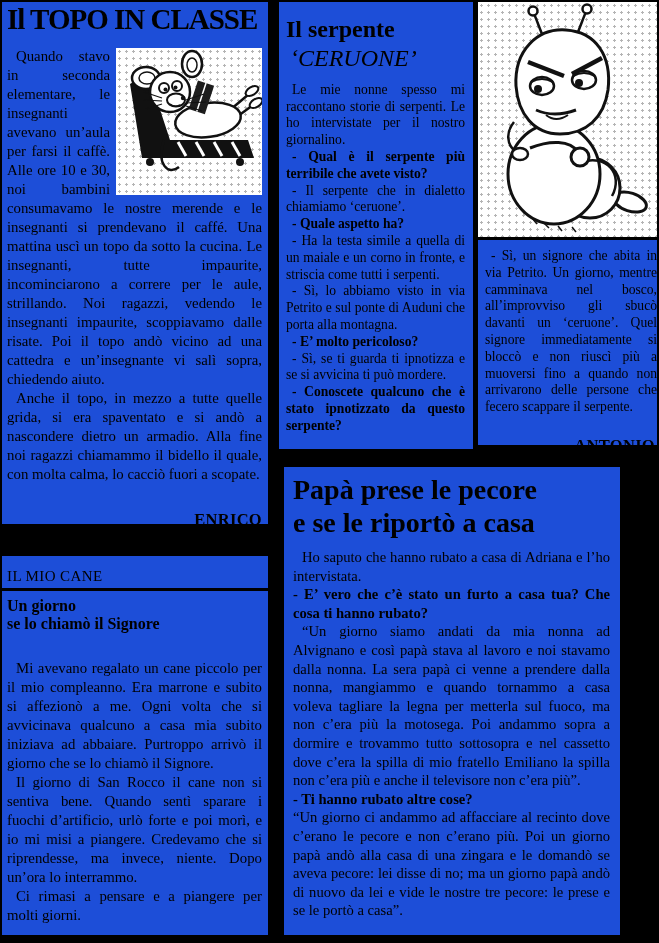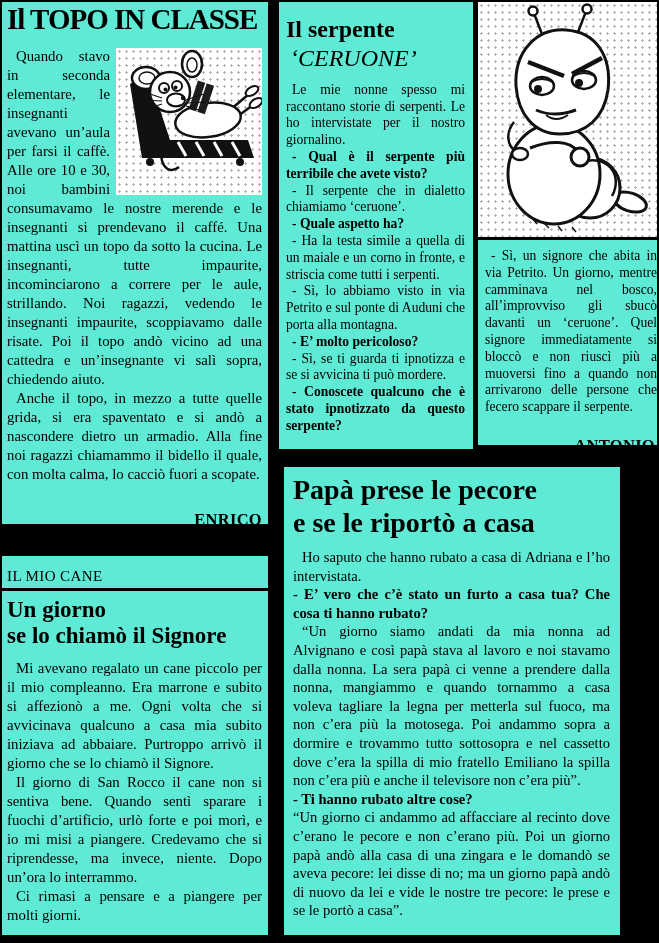--- a/index.html
+++ b/index.html
@@ -3,40 +3,40 @@
 <meta charset="utf-8">
 <style>
   html,body { margin:0; padding:0; }
   body {
     width:659px; height:943px; position:relative;
     background:#000;
     font-family:"Liberation Serif","DejaVu Serif",serif;
     color:#000;
     -webkit-font-smoothing:none;
   }
-  .paper { position:absolute; background:#5eead4; box-sizing:border-box; overflow:hidden; }
+  .paper { position:absolute; background:#1d4ed8; box-sizing:border-box; overflow:hidden; }
 
   
   #topo-box     { left:2px;   top:2px;   width:266px; height:522px; padding:2px 6px 4px 5px; }
   #cane-box     { left:2px;   top:556px; width:266px; height:379px; }
   #serpente-box { left:279px; top:2px;   width:194px; height:447px; padding:10px 8px 4px 7px; }
   #snake-box    { left:478px; top:2px;   width:179px; height:443px; padding:0; }
   #pecore-box   { left:284px; top:467px; width:336px; height:468px; padding:4px 10px 4px 9px; }
 
   .dotted {
     background-color:#fff;
     background-image:radial-gradient(#b4b4b4 1px, transparent 1.35px);
     background-size:7px 7px;
   }
 
   
   .t-topo   { font-size:29px; font-weight:bold; letter-spacing:-1px; line-height:1.08; margin:0 0 12px 0; }
   .t-serp   { font-size:24px; font-weight:bold; line-height:1.12; margin:4px 0 0 0; }
   .t-serp2  { font-size:24px; font-weight:normal; font-style:italic; line-height:1.12; margin:2px 0 10px 4px; }
-  .t-cane   { font-size:23px; font-weight:bold; line-height:1.15; margin:4px 0 9px 0; }
+  .t-cane   { font-size:16px; font-weight:bold; line-height:1.15; margin:4px 0 25px 0; }
   .t-pecore { font-size:28px; font-weight:bold; line-height:1.18; margin:2px 0 9px 0; }
   .kicker   { font-size:15px; letter-spacing:0.4px; padding:12px 6px 3px 5px; border-bottom:3px solid #000; }
   .cane-inner { padding:2px 6px 4px 5px; }
 
   .body15 p { margin:0; font-size:14.8px; line-height:19px; text-align:justify; text-indent:9px; }
   .body13 p { margin:0; font-size:13.6px; line-height:16.8px; text-align:justify; text-indent:6px; }
   .body14 p { margin:0; font-size:14.6px; line-height:18.6px; text-align:justify; text-indent:9px; }
   p.q { font-weight:bold; }
   p.noind { text-indent:0; }
 

